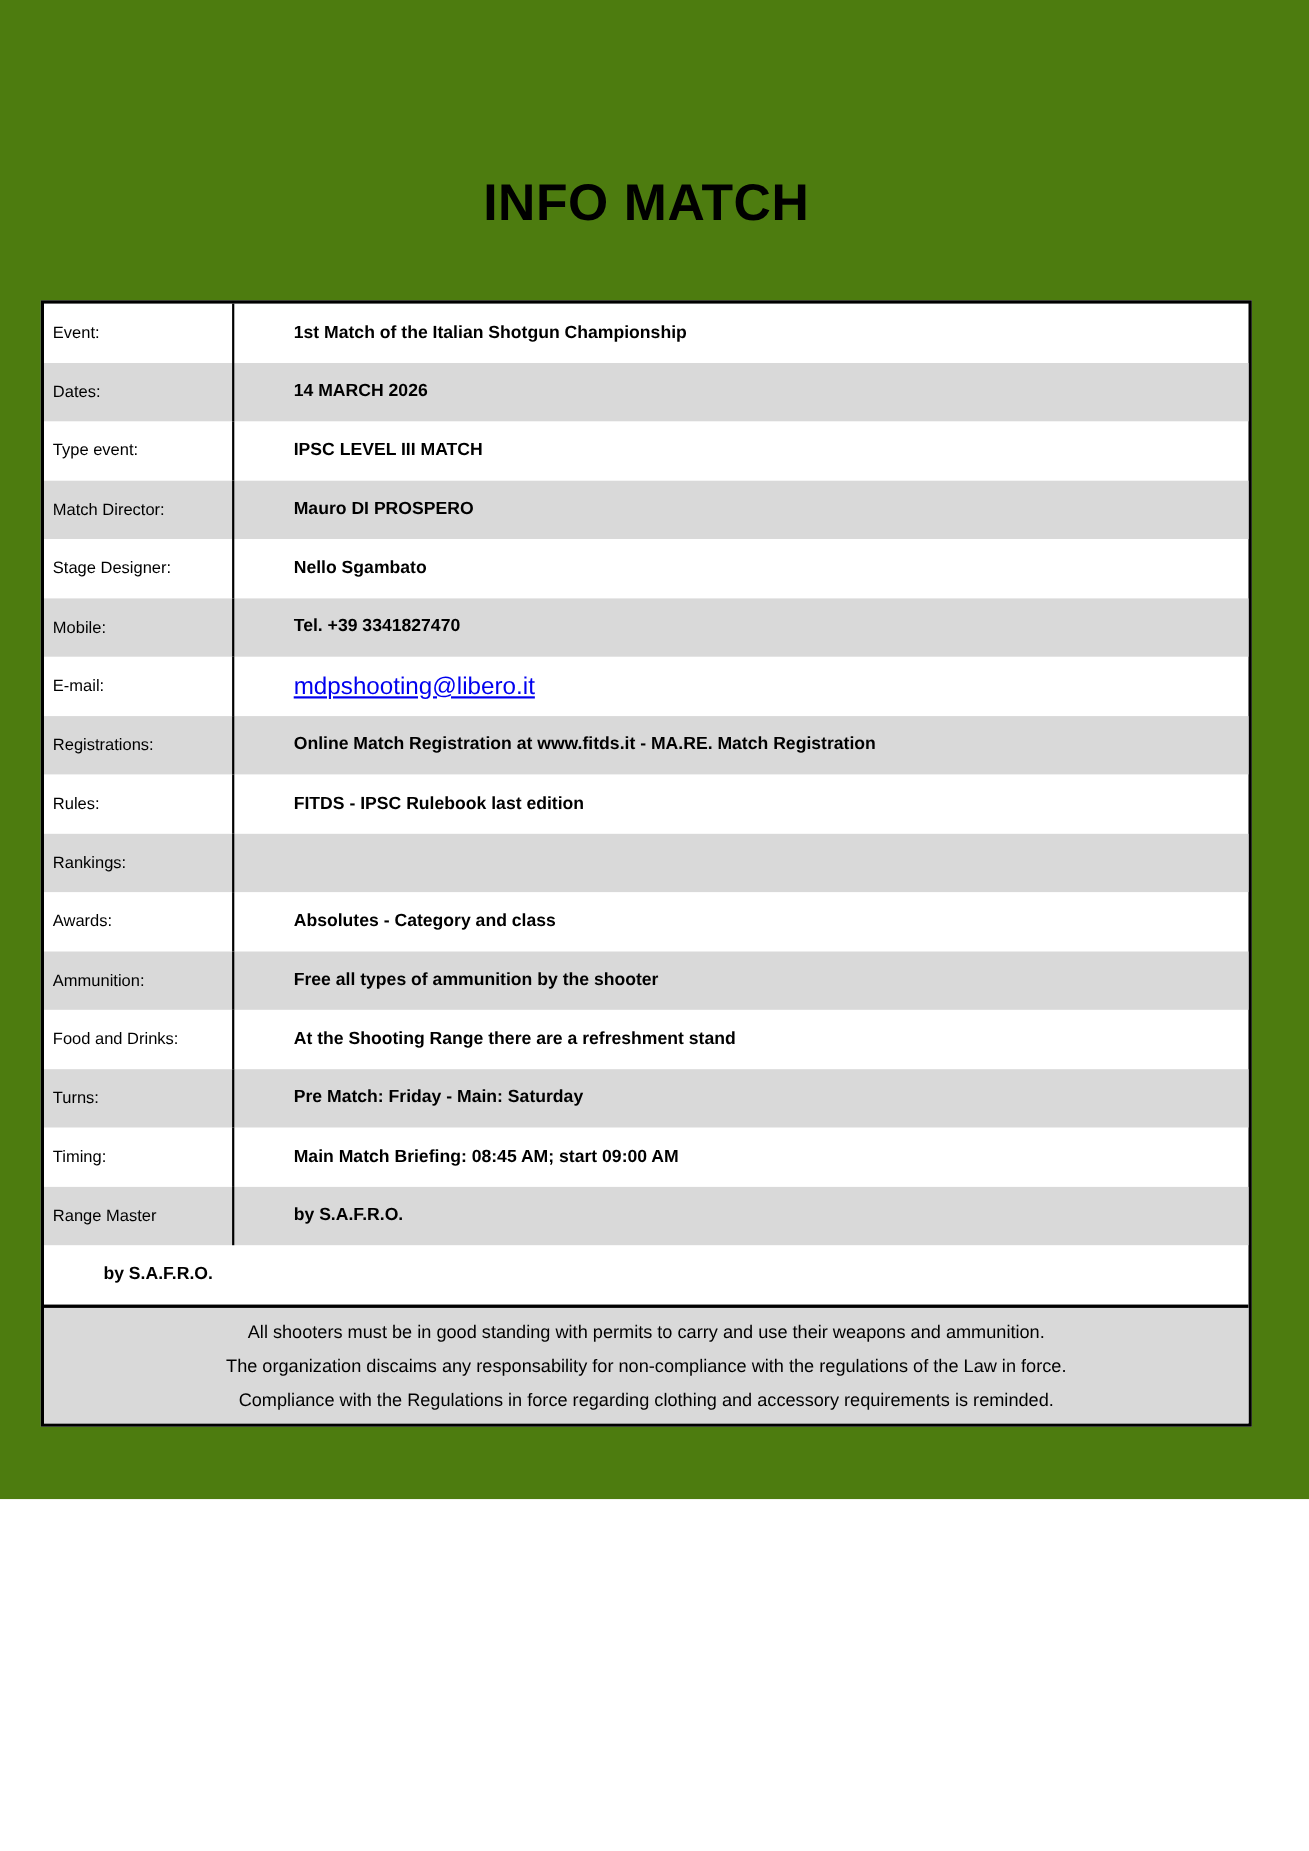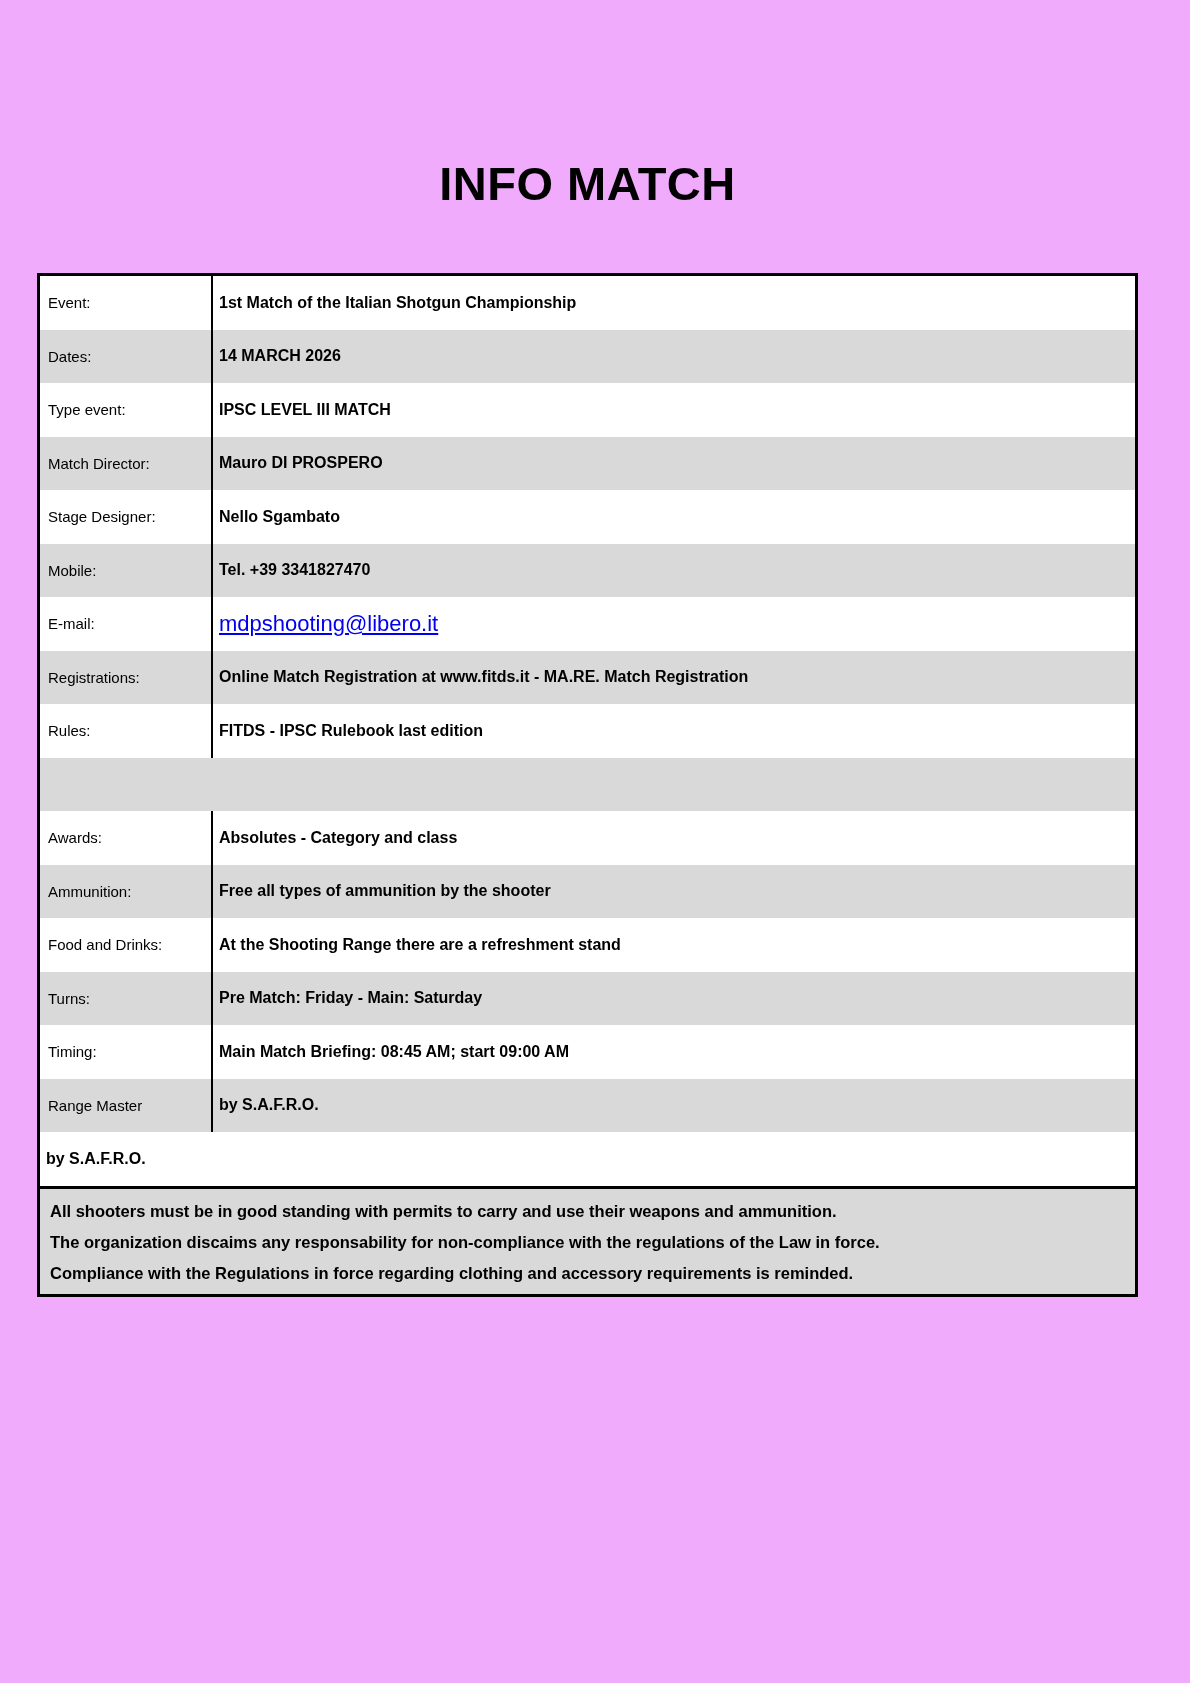--- a/index.html
+++ b/index.html
@@ -1,19 +1,19 @@
 <!DOCTYPE html>
 <html><head>
 <meta charset="utf-8">
 <style>
   html,body { margin:0; padding:0; background:#ffffff; }
   .page {
     position:relative;
-    width:1190px; height:1683px;
-    background:#f0abfc;
+    width:1190px; height:1363px;
+    background:#4d7c0f;
     font-family:"Liberation Sans","DejaVu Sans",sans-serif;
     color:#000000;
     overflow:hidden;
   }
   .title {
     position:absolute;
     top:156px; left:37px; width:1101px;
     margin:0;
     text-align:center;
     font-size:47px;
@@ -43,37 +43,39 @@
     padding-left:8px;
     font-size:15px;
     font-weight:normal;
   }
   .cell.value {
     flex:1;
     padding-left:6px;
     font-size:16px;
     font-weight:bold;
     white-space:pre-wrap;
+    margin-left:48px;
   }
   .email-link {
     color:#0000ee;
     text-decoration:underline;
     font-weight:normal;
     font-size:22px;
     cursor:pointer;
   }
   .footer {
     border-top:3px solid #000000;
     background:#d9d9d9;
     padding:7px 10px 5px 10px;
   }
   .footer p {
     margin:0;
+    text-align:center;
     font-size:16.5px;
-    font-weight:bold;
+    font-weight:normal;
     line-height:31px;
   }
 </style>
 </head>
 <body>
 
 <div class="page">
 
   <h1 class="title">INFO MATCH</h1>
 
@@ -120,20 +122,21 @@
       <div class="cell label">Registrations:</div>
       <div class="cell value">Online Match Registration at www.fitds.it - MA.RE. Match Registration</div>
     </div>
 
     <div class="row">
       <div class="cell label">Rules:</div>
       <div class="cell value">FITDS - IPSC Rulebook last edition</div>
     </div>
 
     <div class="row">
+      <div class="cell label">Rankings:</div>
     </div>
 
     <div class="row">
       <div class="cell label">Awards:</div>
       <div class="cell value">Absolutes - Category and class</div>
     </div>
 
     <div class="row">
       <div class="cell label">Ammunition:</div>
       <div class="cell value">Free all types of ammunition by the shooter</div>

